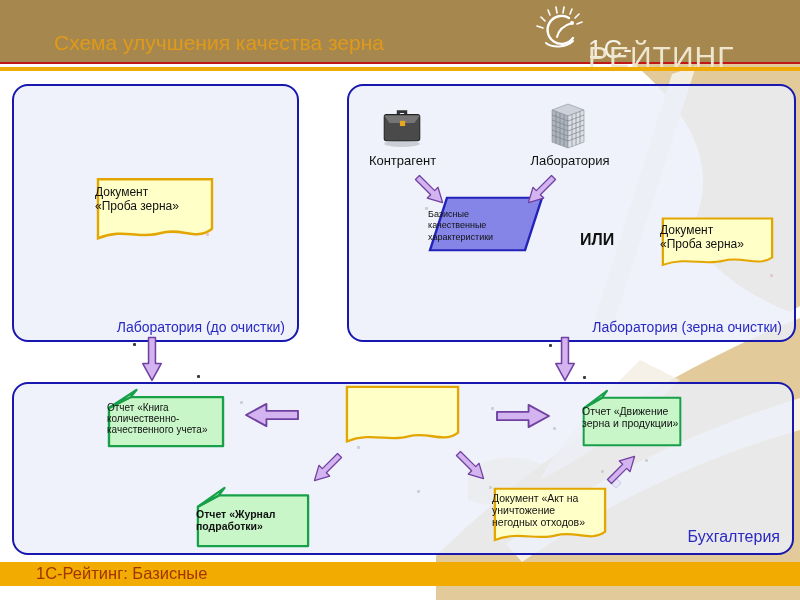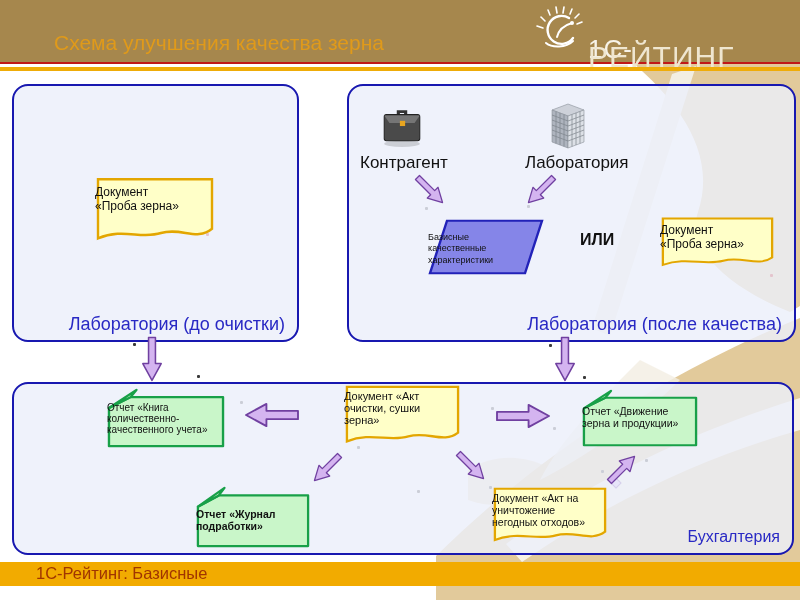--- a/index.html
+++ b/index.html
@@ -35,21 +35,21 @@
   .goldline{left:0;top:67px;width:800px;height:4px;background:var(--accent-gold);z-index:6;}
   .logo-icon{left:532px;top:5px;width:54px;height:50px;z-index:8;}
   .logo-line1{left:588px;top:10px;font-size:26px;color:#F7F3E8;letter-spacing:1px;z-index:8;margin-top:24px;}
   .logo-line2{left:588px;top:40px;font-size:30px;color:#EFE6D0;letter-spacing:1px;z-index:8;}
 
   
   .artlayer{left:0;top:0;width:800px;height:600px;z-index:0;}
 
   
   .panel{border:2.5px solid var(--panel-border);border-radius:16px;background:var(--panel-fill);z-index:1;}
-  .panel-label{position:absolute;right:12px;bottom:5px;color:var(--panel-label);font-size:18px;}
+  .panel-label{position:absolute;right:12px;bottom:5px;color:var(--panel-label);font-size:14px;}
   .panel-left{left:12px;top:84px;width:283px;height:254px;}
   .panel-right{left:347px;top:84px;width:445px;height:254px;}
   .panel-bottom{left:12px;top:382px;width:778px;height:169px;}
   .panel-bottom .panel-label{font-size:16px;bottom:7px;}
 
   
   .shape{z-index:2;}
   .shape svg.bg{position:absolute;left:0;top:0;width:100%;height:100%;}
   .shape .txt{position:absolute;left:0;right:0;text-align:left;color:#111;}
 
@@ -59,29 +59,29 @@
   .doc2 .txt{top:7px;font-size:12px;}
   .doc3{left:344px;top:384px;width:117px;height:68px;}
   .doc3 .txt{top:6px;font-size:11px;}
   .doc4{left:492px;top:486px;width:116px;height:64px;}
   .doc4 .txt{top:6px;font-size:10.5px;}
 
   .rep1{left:107px;top:388px;width:118px;height:60px;}
   .rep1 .txt{top:14px;font-size:10px;}
   .rep2{left:196px;top:486px;width:114px;height:62px;}
   .rep2 .txt{top:22px;font-size:10.5px;font-weight:bold;}
-  .rep3{left:582px;top:389px;width:116px;height:58px;}
+  .rep3{left:582px;top:389px;width:100px;height:58px;}
   .rep3 .txt{top:16px;font-size:10.5px;}
 
-  .para{left:428px;top:219px;width:116px;height:56px;}
+  .para{left:428px;top:196px;width:116px;height:56px;}
   .para .txt{top:13px;font-size:9px;line-height:1.25;}
 
   .or-label{left:580px;top:231px;font-size:16px;font-weight:bold;color:#111;z-index:2;}
 
-  .icon-label{position:absolute;text-align:center;font-size:17px;color:#111;z-index:2;}
+  .icon-label{position:absolute;text-align:center;font-size:13px;color:#111;z-index:2;}
   .briefcase{left:379px;top:102px;width:46px;height:46px;z-index:2;}
   .building{left:544px;top:98px;width:48px;height:52px;z-index:2;}
 
   
   .arrow{position:absolute;z-index:3;}
   .arrow svg{display:block;width:100%;height:100%;overflow:visible;}
 
   
   .footerbar{left:0;top:562px;width:800px;height:24px;background:#F2AB00;z-index:6;}
   .footer-text{left:36px;top:564px;font-size:16.5px;color:var(--footer-text);z-index:7;}
@@ -142,21 +142,21 @@
   </div>
   <div class="abs shape doc1">
     <svg class="bg" viewBox="0 0 120 70" preserveAspectRatio="none">
       <path d="M3,3 L117,3 L117,50 C102,62 86,48 66,54 C46,60 28,49 3,59 Z" fill="#FFFFC8" stroke="#E3A600" stroke-width="2.4"></path>
     </svg>
     <div class="txt pre">Документ
 «Проба зерна»</div>
   </div>
 
   <div class="abs panel panel-right">
-    <div class="panel-label">Лаборатория (после качества)</div>
+    <div class="panel-label">Лаборатория (зерна очистки)</div>
   </div>
 
   <svg class="abs briefcase" viewBox="0 0 44 44">
     <ellipse cx="22" cy="40" rx="17" ry="3" fill="#000" opacity="0.15"></ellipse>
     <path d="M17,8 h10 v6 h-3 v-3.5 h-4 v3.5 h-3 z" fill="#333"></path>
     <rect x="5" y="12" width="34" height="25" rx="2" fill="#4A4A4A" stroke="#222" stroke-width="1"></rect>
     <path d="M5,13 h34 l-5,7 h-24 z" fill="#757575"></path>
     <rect x="20" y="18" width="5" height="5" fill="#E8A520"></rect>
   </svg>
   <div class="icon-label" style="left:360px;top:153px;width:85px;">Контрагент</div>
@@ -204,23 +204,20 @@
     </svg>
     <div class="txt pre">Отчет «Книга
 количественно-
 качественного учета»</div>
   </div>
 
   <div class="abs shape doc3">
     <svg class="bg" viewBox="0 0 120 70" preserveAspectRatio="none">
       <path d="M3,3 L117,3 L117,50 C102,62 86,48 66,54 C46,60 28,49 3,59 Z" fill="#FFFFC8" stroke="#E3A600" stroke-width="2.4"></path>
     </svg>
-    <div class="txt pre">Документ «Акт
-очистки, сушки
-зерна»</div>
   </div>
 
   <div class="abs shape rep3">
     <svg class="bg" viewBox="0 -6 120 66" preserveAspectRatio="none">
       <polygon points="24,4 118,4 118,58 2,58 2,16" fill="#C9F6C9" stroke="#18A048" stroke-width="2.4" stroke-linejoin="round"></polygon>
       <polygon points="2,16 24,4 30,-4" fill="#C9F6C9" stroke="#18A048" stroke-width="2.4" stroke-linejoin="round"></polygon>
     </svg>
     <div class="txt pre">Отчет «Движение
 зерна и продукции»</div>
   </div>

